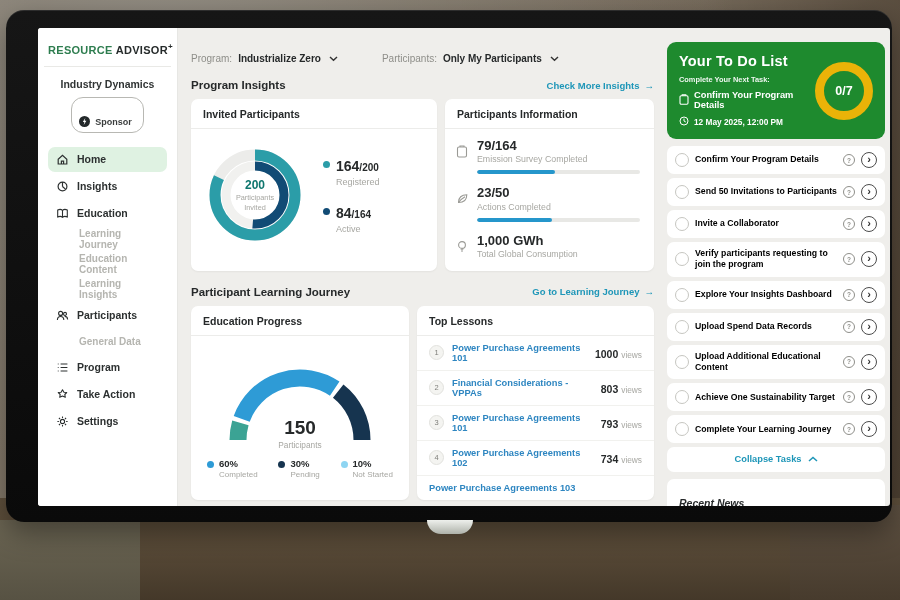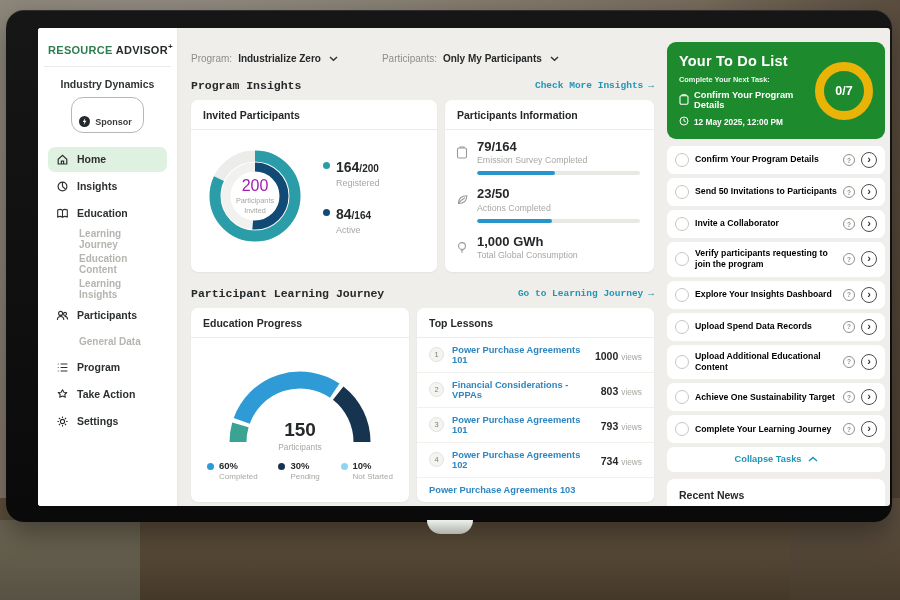--- a/index.html
+++ b/index.html
@@ -49,34 +49,34 @@
 
   
   .main{flex:1;min-width:0;padding:16px 12px 0 13px;box-sizing:border-box;}
   .h1{font-size:19px;font-weight:bold;color:#20252
 5;letter-spacing:.2px;}
   .filters{display:flex;gap:44px;margin-top:9px;align-items:center;}
   .filter{display:flex;align-items:center;gap:6px;font-size:10px;}
   .filter .flabel{color:#8e8e89;}
   .filter .fvalue{font-weight:bold;color:#26292a;}
   .chev{display:flex;margin-left:2px;}
-  .sect{display:flex;justify-content:space-between;align-items:center;margin-top:15px;font-family:Liberation Mono, monospace;}
+  .sect{display:flex;justify-content:space-between;align-items:center;margin-top:15px;}
   .sect-title{font-size:11.5px;font-weight:bold;color:#26292a;}
   .sect-link{font-size:9.5px;font-weight:bold;color:#1E96B8;display:flex;align-items:center;gap:5px;cursor:pointer;}
   .cards{display:flex;gap:8px;margin-top:8px;align-items:stretch;}
   .card{background:#fff;border-radius:7px;box-shadow:0 1px 2px rgba(0,0,0,.05);box-sizing:border-box;}
   .card-title{padding:9px 12px 8px 12px;font-size:10.5px;font-weight:bold;color:#26292a;
     border-bottom:1px solid #ececea;}
 
   
   .card-invited{flex:0 0 246px;}
   .invited-body{display:flex;align-items:center;padding:10px 8px 12px 8px;}
   .donut-wrap{position:relative;width:112px;height:112px;flex:none;}
   .donut-center{position:absolute;inset:0;display:flex;flex-direction:column;align-items:center;justify-content:center;text-align:center;}
-  .donut-center .dc-val{font-size:16px;font-weight:normal;color:#a21caf;}
+  .donut-center .dc-val{font-size:12px;font-weight:bold;color:#0f766e;}
   .donut-center .dc-lab{font-size:7.3px;color:#a7a7a2;width:54px;line-height:1.25;margin-top:1px;}
   .donut-legend{margin-left:12px;display:flex;flex-direction:column;gap:17px;}
   .dl-item{display:flex;gap:6px;}
   .dl-dot{width:7px;height:7px;border-radius:50%;margin-top:4px;flex:none;}
   .dl-val{font-size:14px;font-weight:bold;color:#26292a;line-height:1;}
   .dl-val .dl-total{font-size:10px;}
   .dl-lab{font-size:9px;color:#a7a7a2;margin-top:2px;}
 
   
   .card-pinfo{flex:1;}
@@ -128,21 +128,21 @@
     display:flex;align-items:center;gap:6px;min-height:15px;}
   .ti-circle{width:12px;height:12px;border:1.4px solid #c6c6c1;border-radius:50%;flex:none;cursor:pointer;}
   .ti-label{flex:1;font-size:8.7px;font-weight:bold;color:#30343
 4;line-height:1.3;}
   .ti-q{width:10px;height:10px;border:1px solid #8f8f8a;border-radius:50%;color:#8f8f8a;
     font-size:6.5px;display:flex;align-items:center;justify-content:center;flex:none;cursor:pointer;font-weight:bold;}
   .ti-go{width:16px;height:16px;border:1.4px solid #4c4c4c;border-radius:50%;color:#333;
     font-size:11px;font-weight:bold;display:flex;align-items:center;justify-content:center;flex:none;cursor:pointer;line-height:1;padding-bottom:1px;box-sizing:border-box;}
   .collapse-row{background:#fff;border-radius:7px;padding:7px 0 8px 0;display:flex;justify-content:center;align-items:center;gap:6px;
     font-size:9.3px;font-weight:bold;color:#1E96B8;cursor:pointer;}
-  .news-card{background:#fff;border-radius:7px;margin-top:7px;padding:10px 12px;flex:1;}
+  .news-card{background:#fff;border-radius:7px;margin-top:7px;padding:18px 12px;flex:1;font-style:italic;}
   .news-title{font-size:10.5px;font-weight:bold;color:#26292a;}
 </style>
 </head>
 <body>
 
 <div class="bg"></div>
 <div class="bg-bottom"></div>
 <div class="bg-bottom-left"></div>
 <div class="bg-bottom-right"></div>
 <div class="monitor"></div>

